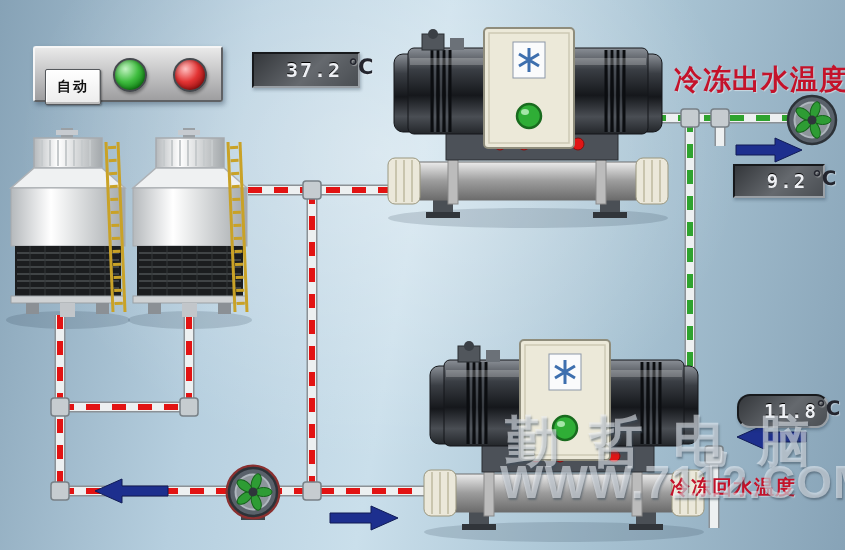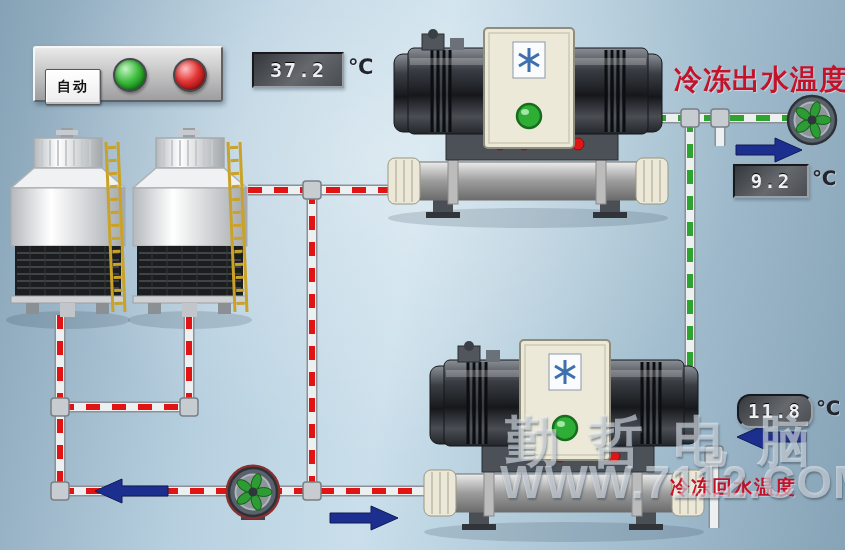--- a/index.html
+++ b/index.html
@@ -36,20 +36,21 @@
     text-shadow:1px 1px 1px rgba(255,255,255,0.45);
   }
   .display{
     position:absolute;z-index:4;display:flex;align-items:center;justify-content:center;
     background:linear-gradient(135deg,#34373b,#65696e 55%,#4a4e53);
     border-top:2px solid #17191c;border-left:2px solid #17191c;
     border-bottom:2px solid #9aa0a6;border-right:2px solid #9aa0a6;
     color:#eef0f4;font-family:"DejaVu Sans Mono","Liberation Mono",monospace;
     font-weight:bold;letter-spacing:2px;text-shadow:0 -1px 0 #000;
     box-shadow:1px 2px 3px rgba(20,40,60,0.3);
+    padding-left:16px;
   }
   .unit{position:absolute;z-index:4;color:#23252e;font-weight:bold;
     text-shadow:1px 1px 1px rgba(255,255,255,0.4);}
   .watermark{position:absolute;z-index:6;color:rgba(238,243,247,0.55);font-weight:bold;
     text-shadow:1px 2px 2px rgba(60,75,90,0.5);pointer-events:none;white-space:nowrap;}
   #lbl-cooling{left:247px;top:14px;font-size:22px;letter-spacing:2px;}
   #disp-cooling{left:252px;top:52px;width:88px;height:32px;font-size:20px;}
   #unit-cooling{left:348px;top:55px;font-size:21px;}
   #lbl-outlet{left:674px;top:37px;font-size:28px;letter-spacing:1px;margin-top:24px;}
   #disp-outlet{left:733px;top:164px;width:72px;height:30px;font-size:19px;text-align:center;}

